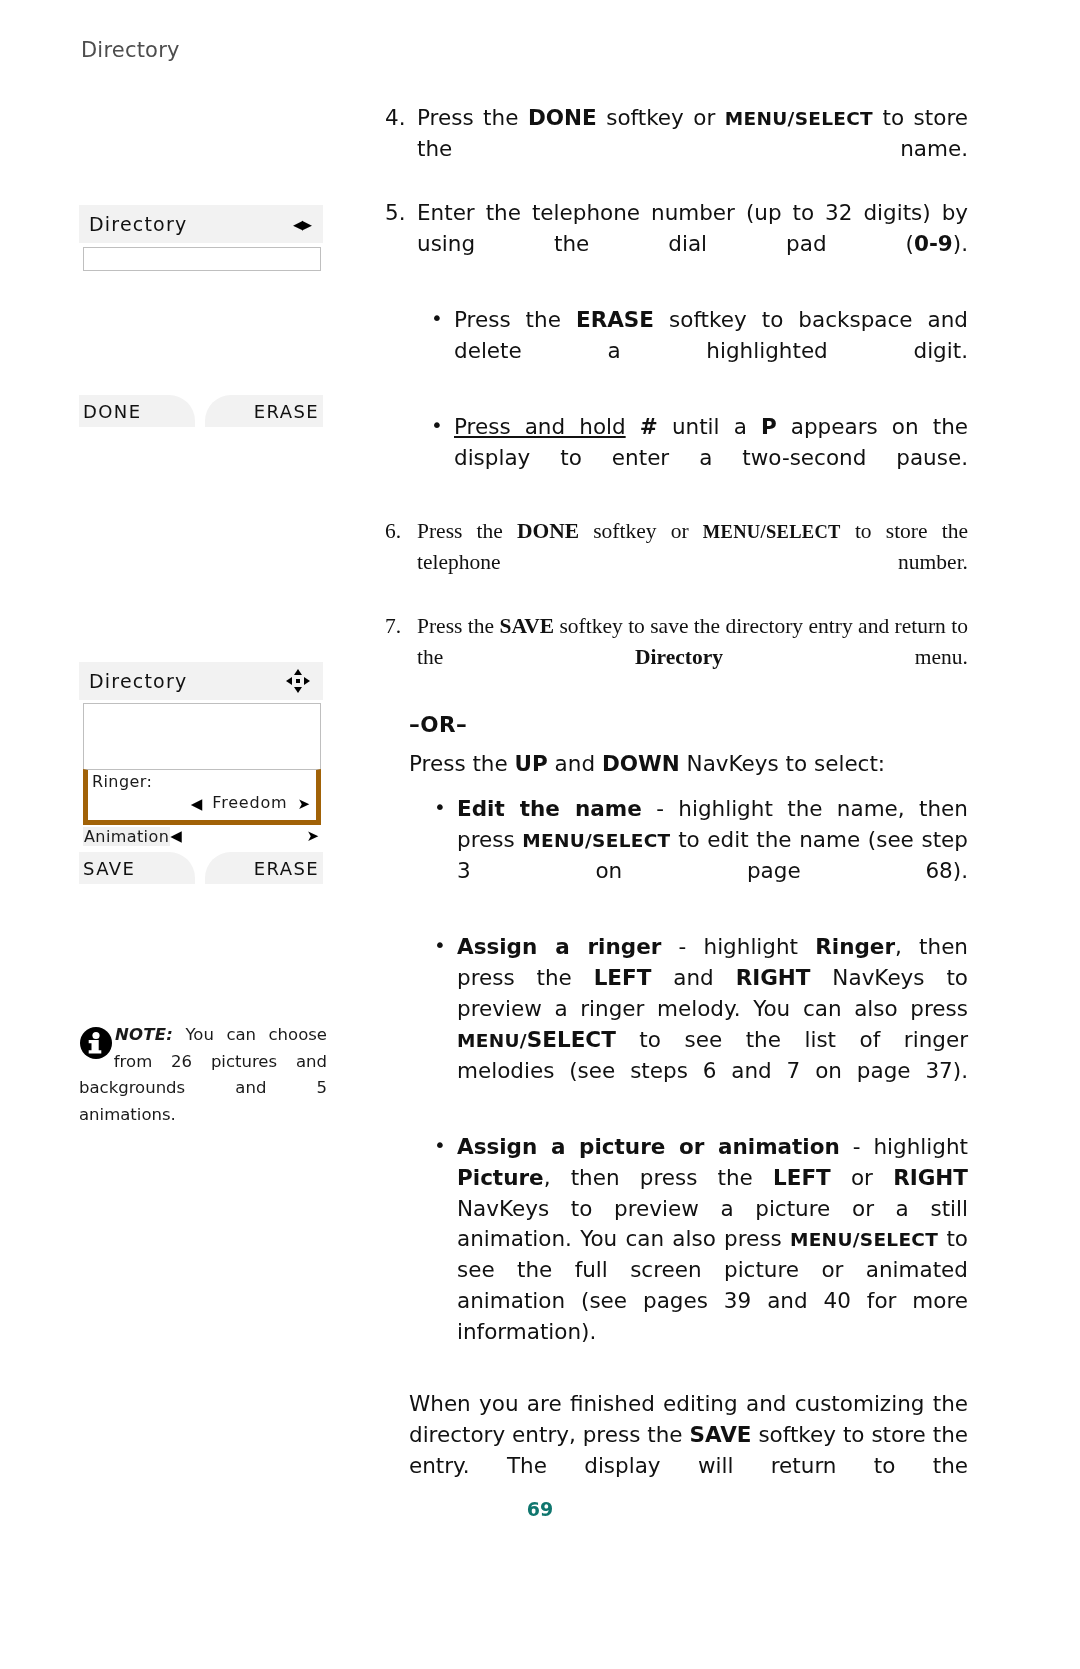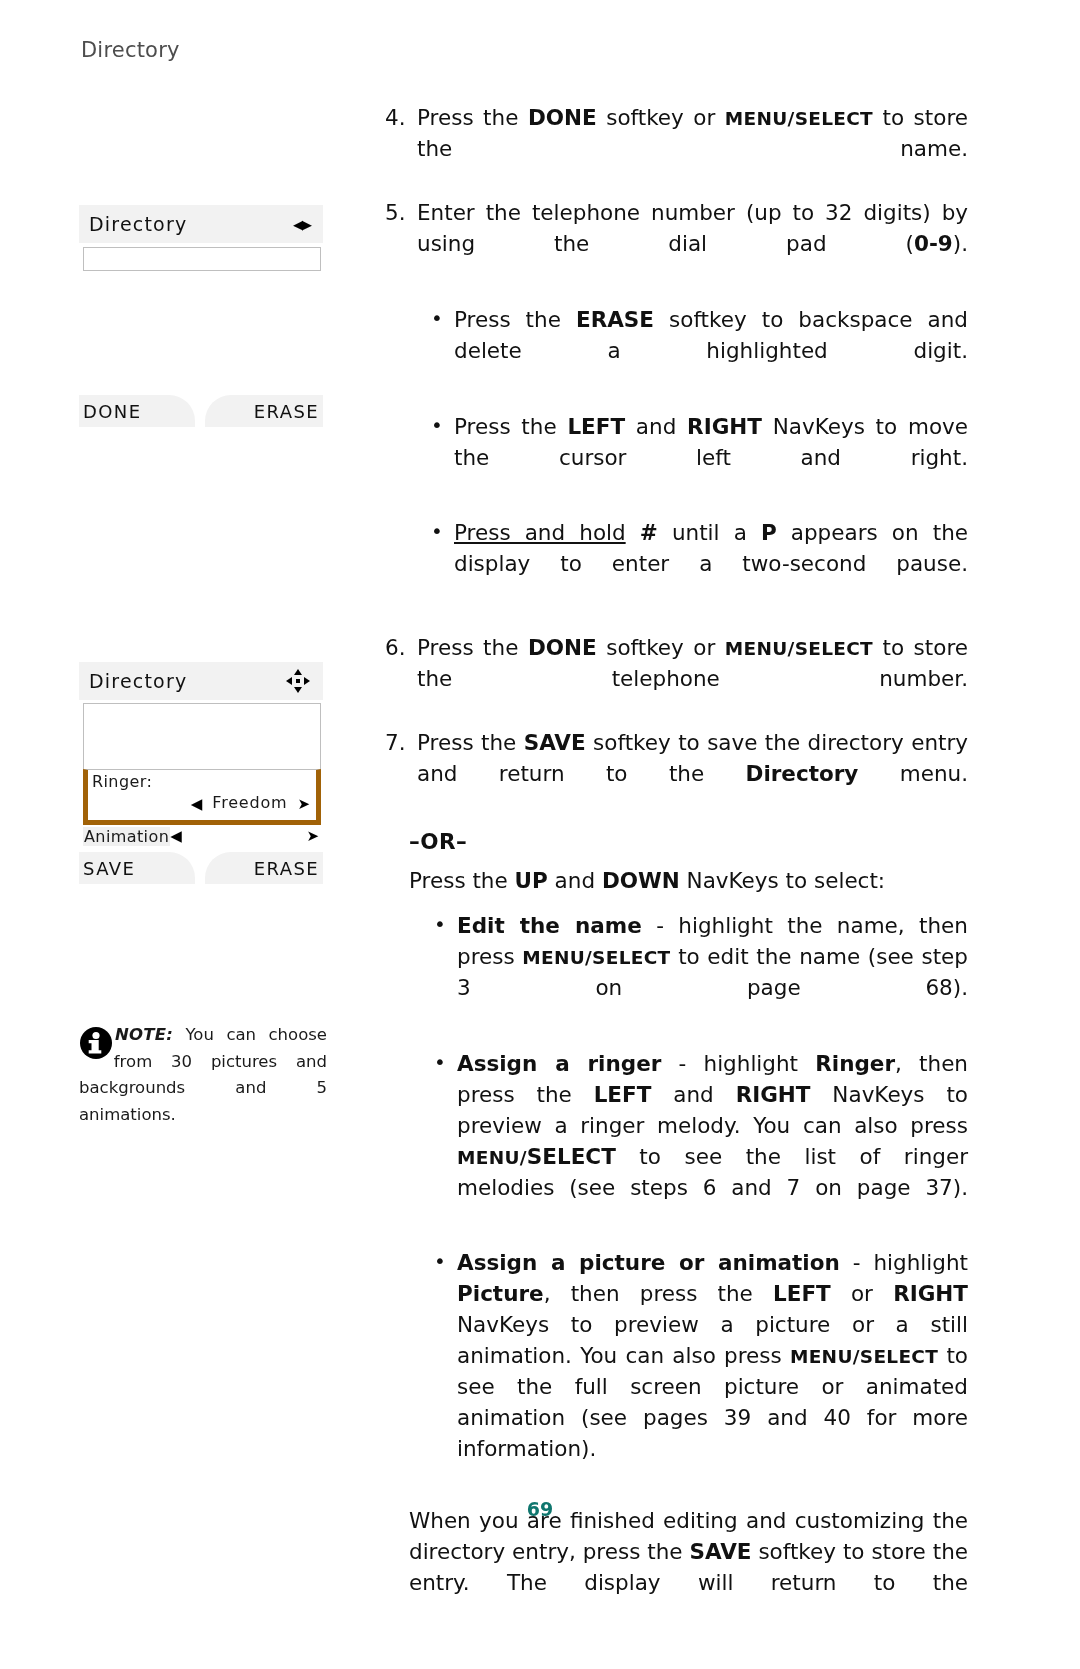--- a/index.html
+++ b/index.html
@@ -347,38 +347,37 @@
   </div>
 </div>
 
 <div class="note-block">
   <span class="note-icon">
     <svg width="34" height="34" viewBox="0 0 34 34">
       <circle cx="17" cy="17" r="16" fill="#000"></circle>
       <circle cx="17" cy="9.5" r="3.6" fill="#fff"></circle>
       <path d="M12.5 14 h7.2 v10.2 h2.6 v3.2 h-12.6 v-3.2 h2.8 v-7 h-2.8 v-3.2 z" fill="#fff"></path>
     </svg>
-  </span><span class="note-label">NOTE:</span><span> You can choose from 30 pictures and backgrounds and 5 animations.</span>
+  </span><span class="note-label">NOTE:</span><span> You can choose from 26 pictures and backgrounds and 5 animations.</span>
 </div>
 
 <div class="main-col">
 
 
   <ol class="steps">
     <li><span class="just"><span>Press the </span><span class="bigbold">DONE</span><span> softkey or </span><span class="smallcaps-bold">MENU/SELECT</span><span> to store the name.</span></span></li>
     <li><span class="just"><span>Enter the telephone number (up to 32 digits) by using the dial pad (</span><span class="bigbold">0-9</span><span>).</span></span></li>
   </ol>
 
   <ul class="bullets">
     <li><span class="just"><span>Press the </span><span class="bigbold">ERASE</span><span> softkey to backspace and delete a highlighted digit.</span></span></li>
-    <li><span class="just"><span>Press the </span><span class="bigbold">LEFT</span><span> and </span><span class="bigbold">RIGHT</span><span> NavKeys to move the cursor left and right.</span></span></li>
     <li><span class="just"><span class="ul-text">Press and hold</span><span> </span><span class="bigbold">#</span><span> until a </span><span class="bigbold">P</span><span> appears on the display to enter a two-second pause.</span></span></li>
   </ul>
 
-  <ol class="steps" style="counter-reset: stepnum 5; margin-top:22px;">
+  <ol class="steps" style="counter-reset: stepnum 5; margin-top:12px;font-family:Liberation Serif, serif;">
     <li><span class="just"><span>Press the </span><span class="bigbold">DONE</span><span> softkey or </span><span class="smallcaps-bold">MENU/SELECT</span><span> to store the telephone number.</span></span></li>
     <li><span class="just"><span>Press the </span><span class="bigbold">SAVE</span><span> softkey to save the directory entry and return to the </span><span class="bigbold">Directory</span><span> menu.</span></span></li>
   </ol>
 
   <div class="or-line">–OR–</div>
 
   <div class="indent-para"><span><span>Press the </span><span class="bigbold">UP</span><span> and </span><span class="bigbold">DOWN</span><span> NavKeys to select:</span></span></div>
 
   <ul class="bullets sub2">
     <li><span class="just"><span class="bigbold">Edit the name</span><span> - highlight the name, then press </span><span class="smallcaps-bold">MENU/SELECT</span><span> to edit the name (see step 3 on page 68).</span></span></li>

